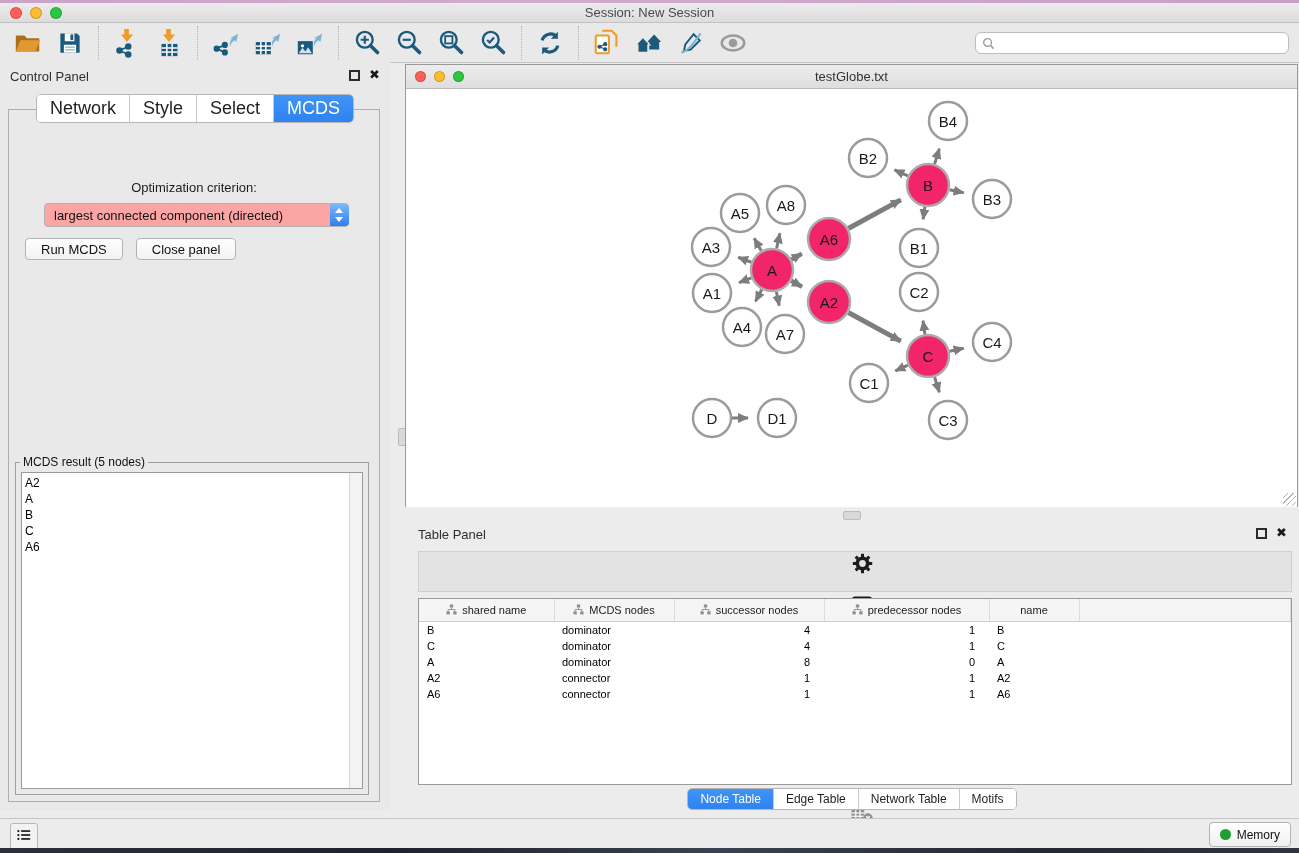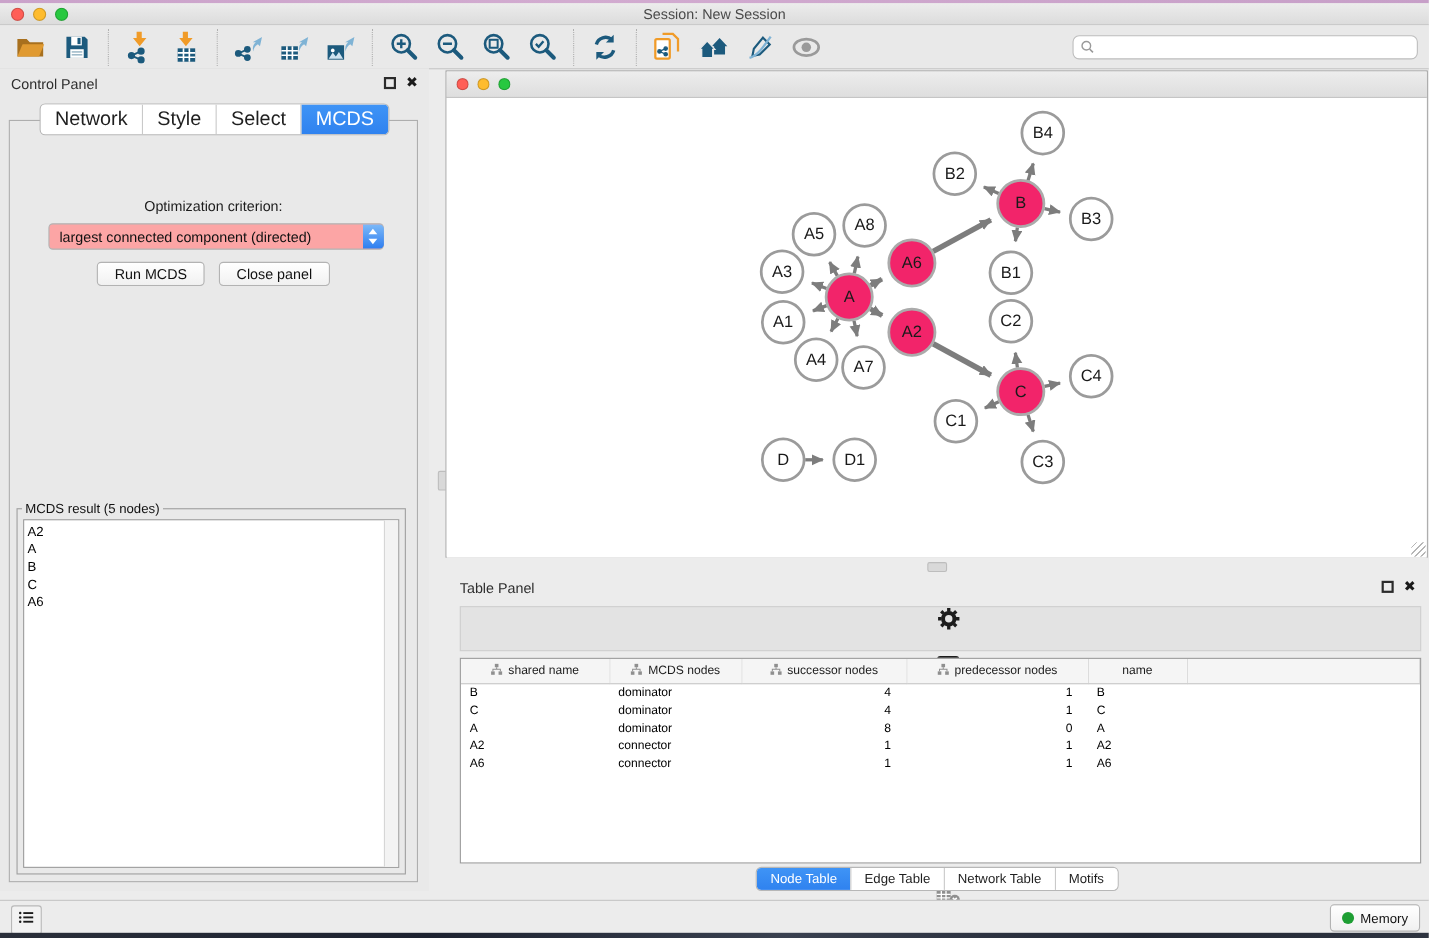--- a/index.html
+++ b/index.html
@@ -38,21 +38,21 @@
   .cp-tabs{position:absolute;left:0;top:32px;width:100%;text-align:center;z-index:3;}
 
   .cp-content{position:absolute;left:8px;top:47px;width:372px;height:693px;border:1px solid #aeaeae;box-sizing:border-box;background:#e9e9e9;}
   .opt-label{position:absolute;left:0;width:100%;top:70px;text-align:center;font-size:13px;color:#1c1c1c;}
   .dropdown{position:absolute;left:35px;top:93px;width:303px;height:22px;background:#fca5a5;border:1px solid #b3b3b3;border-radius:4px;display:flex;align-items:center;cursor:pointer;gap:36px;}
   .dropdown .dd-value{flex:1;font-size:13px;color:#111;padding-left:9px;white-space:nowrap;overflow:hidden;}
   .dd-stepper{width:19px;height:22px;margin-right:-1px;border-radius:0 4px 4px 0;background:linear-gradient(#7cb9f8,#2f7ef0);position:relative;}
   .dd-stepper:before,.dd-stepper:after{content:"";position:absolute;left:5px;border-left:4.5px solid transparent;border-right:4.5px solid transparent;}
   .dd-stepper:before{top:4px;border-bottom:5px solid #fff;}
   .dd-stepper:after{bottom:4px;border-top:5px solid #fff;}
-  .btn-row{position:absolute;left:0;top:128px;width:100%;display:flex;justify-content:center;gap:13px;}
+  .btn-row{position:absolute;left:16px;top:128px;width:100%;display:flex;justify-content:flex-start;gap:13px;}
   .mac-btn{height:22px;padding:0 15px;border:1px solid #b3b3b3;border-radius:4px;background:linear-gradient(#ffffff,#f1f1f1);font-size:13px;color:#111;display:flex;align-items:center;cursor:pointer;font-family:inherit;}
 
   .result-fieldset{position:absolute;left:14px;top:392px;width:368px;height:341px;box-sizing:border-box;border:1px solid #9f9f9f;background:#e9e9e9;margin:0;padding:0;}
   .result-fieldset legend{font-size:12px;color:#111;margin-left:4px;padding:0 3px;}
   .listbox{position:absolute;left:5px;right:5px;top:3px;bottom:5px;background:#fff;border:1px solid #9a9a9a;overflow:hidden;}
   .listbox ul{list-style:none;margin:0;padding:2px 0 0 3px;}
   .listbox li{font-size:12px;color:#000;line-height:16px;cursor:default;}
   .lb-scroll{position:absolute;right:0;top:0;bottom:0;width:12px;background:#f3f3f3;border-left:1px solid #d6d6d6;}
 
   
@@ -352,20 +352,21 @@
   <div class="v-grip"></div>
   <div class="h-grip"></div>
 
   <div class="network-window">
     <div class="nw-titlebar">
       <div class="lights">
         <span class="light" id="nl-red" style="background: rgb(255, 95, 87);"></span>
         <span class="light" id="nl-yellow" style="background: rgb(254, 188, 46);"></span>
         <span class="light" id="nl-green" style="background: rgb(40, 200, 64);"></span>
       </div>
+      <span class="nw-title">testGlobe.txt</span>
     </div>
     <div class="nw-canvas">
       <svg id="graph-svg" width="891" height="417">
           <defs>
             <marker id="arw" markerUnits="userSpaceOnUse" markerWidth="14" markerHeight="12" refX="10" refY="5" orient="auto">
               <path d="M0 0L11 5L0 10z" fill="#7d7d7d"></path>
             </marker>
           </defs>
           <line x1="355.230235352432" y1="161.8163567215194" x2="348.1965079445215" y2="149.28752977617896" stroke="#7d7d7d" stroke-width="3" marker-end="url(#arw)"></line>
           <line x1="370.63223367079195" y1="159.49320081418014" x2="373.8938737975924" y2="144.34987165403524" stroke="#7d7d7d" stroke-width="3" marker-end="url(#arw)"></line>

